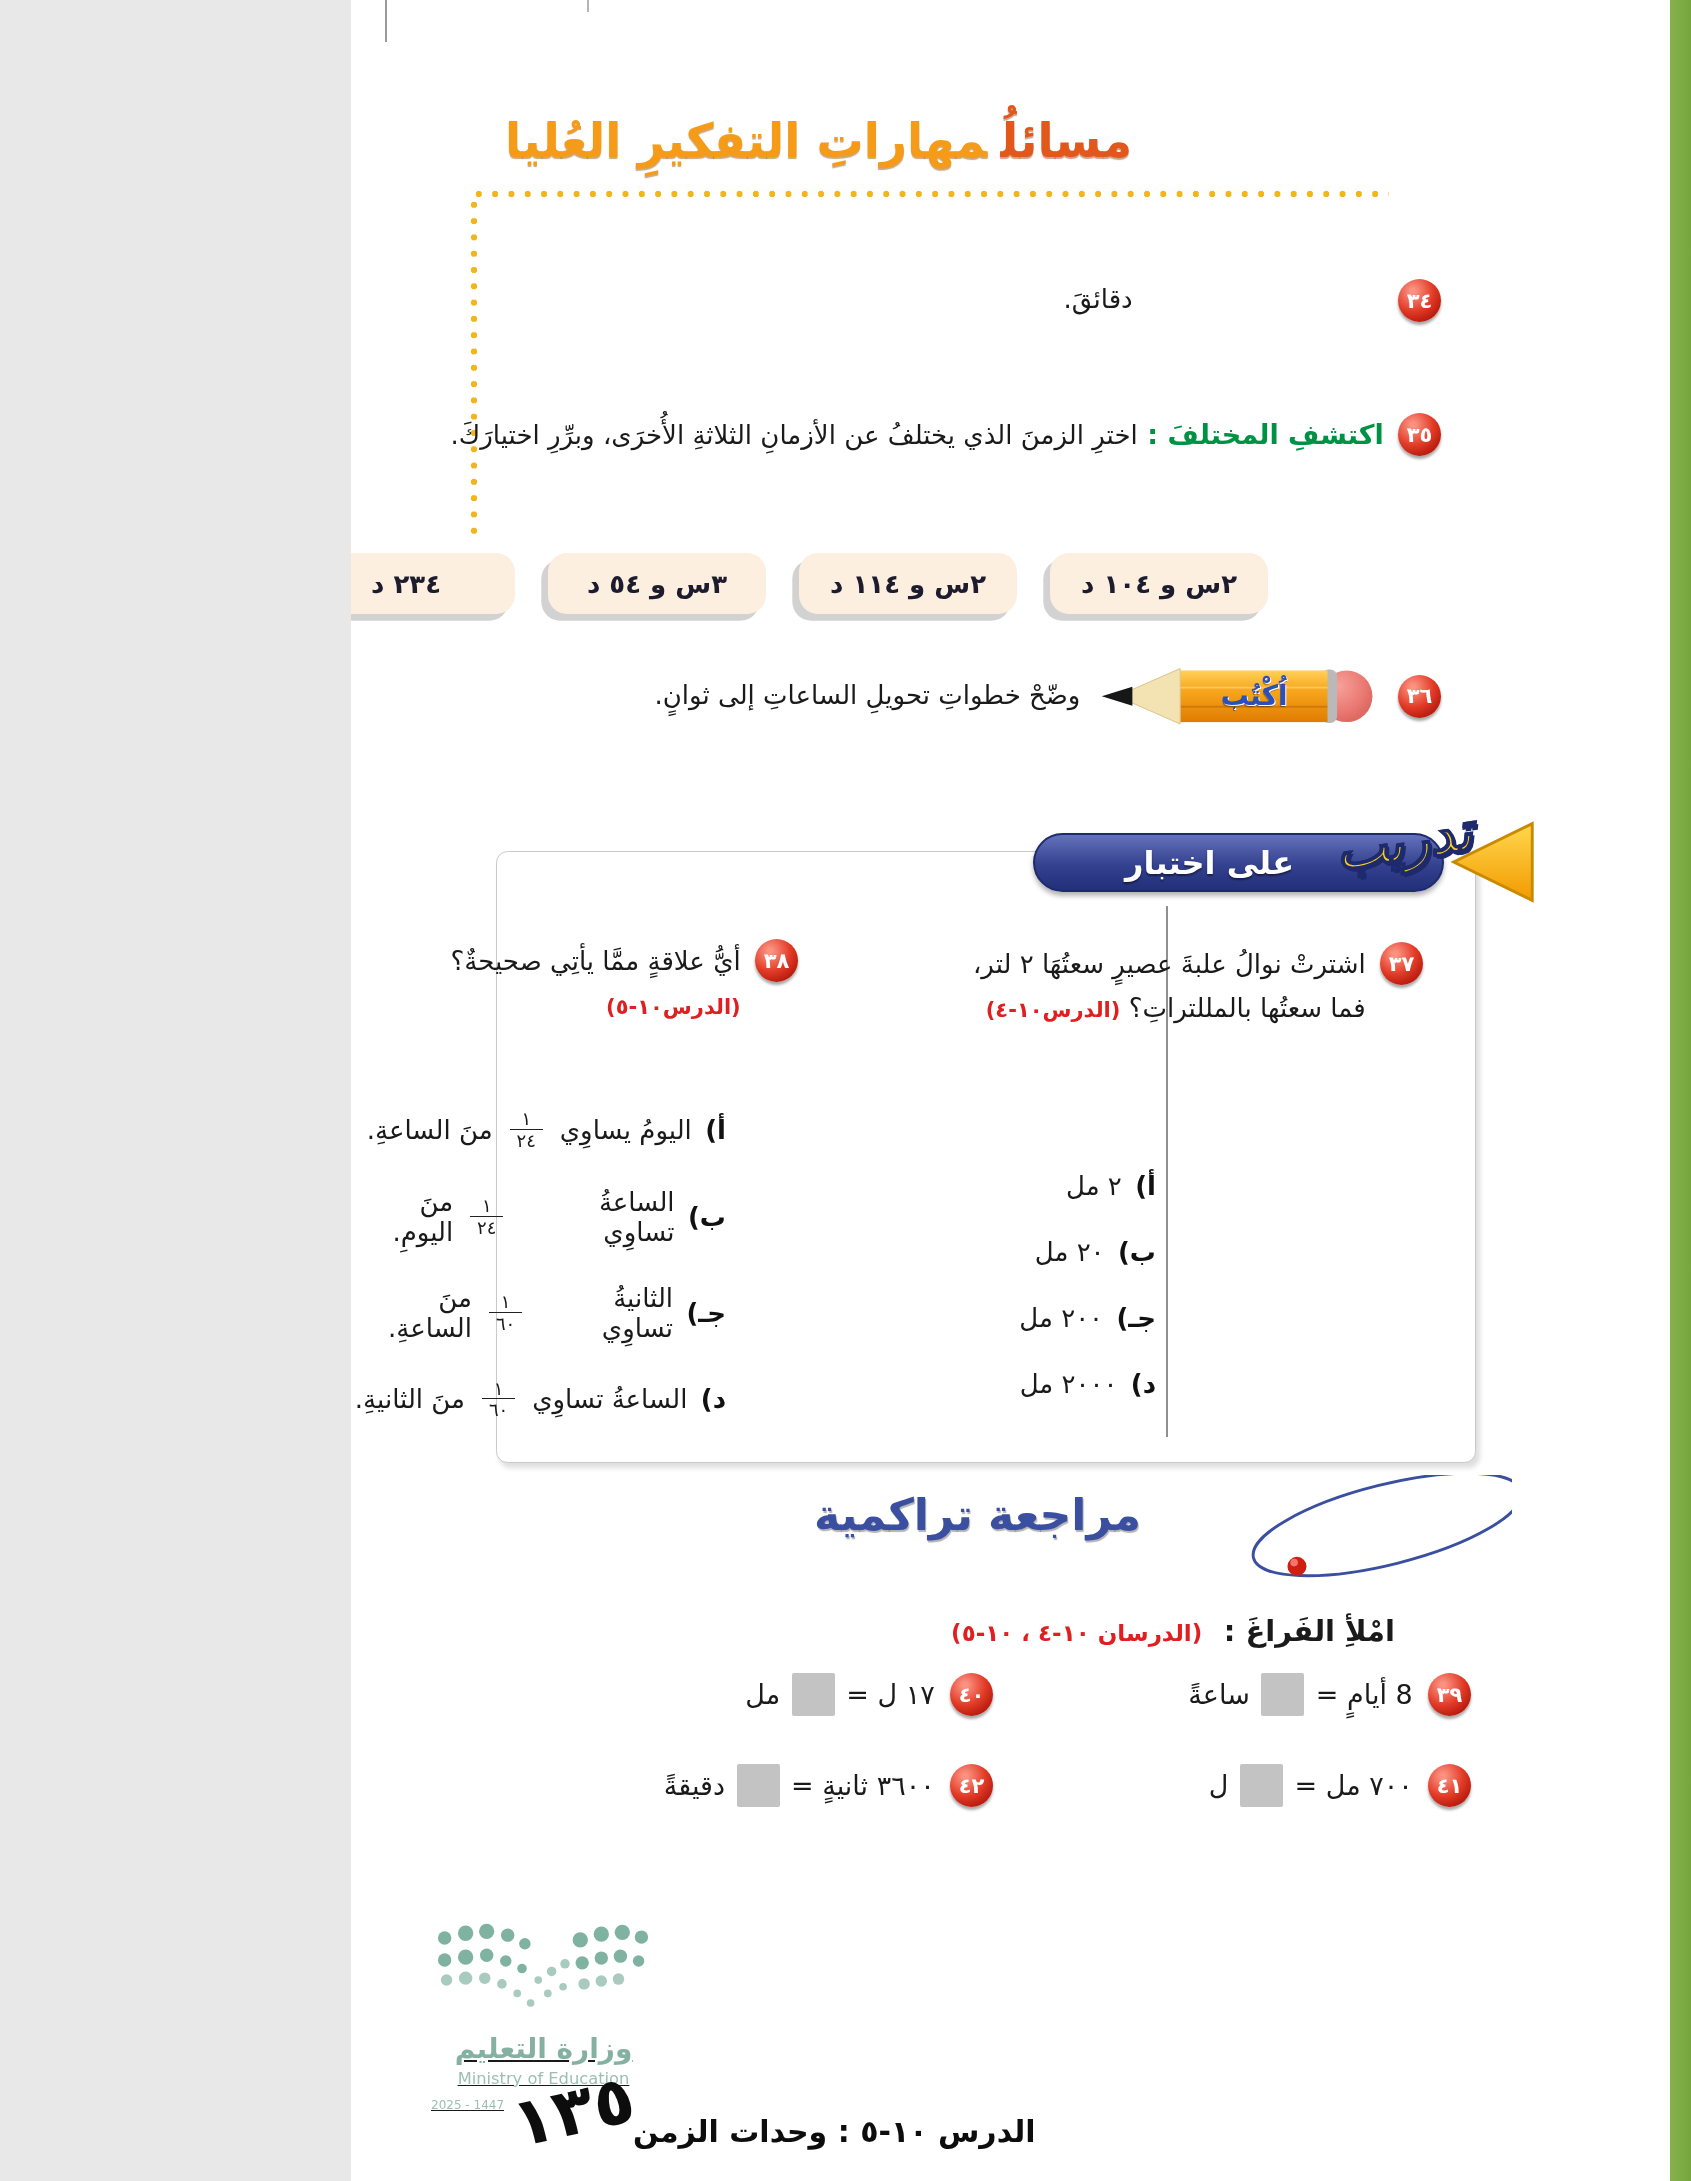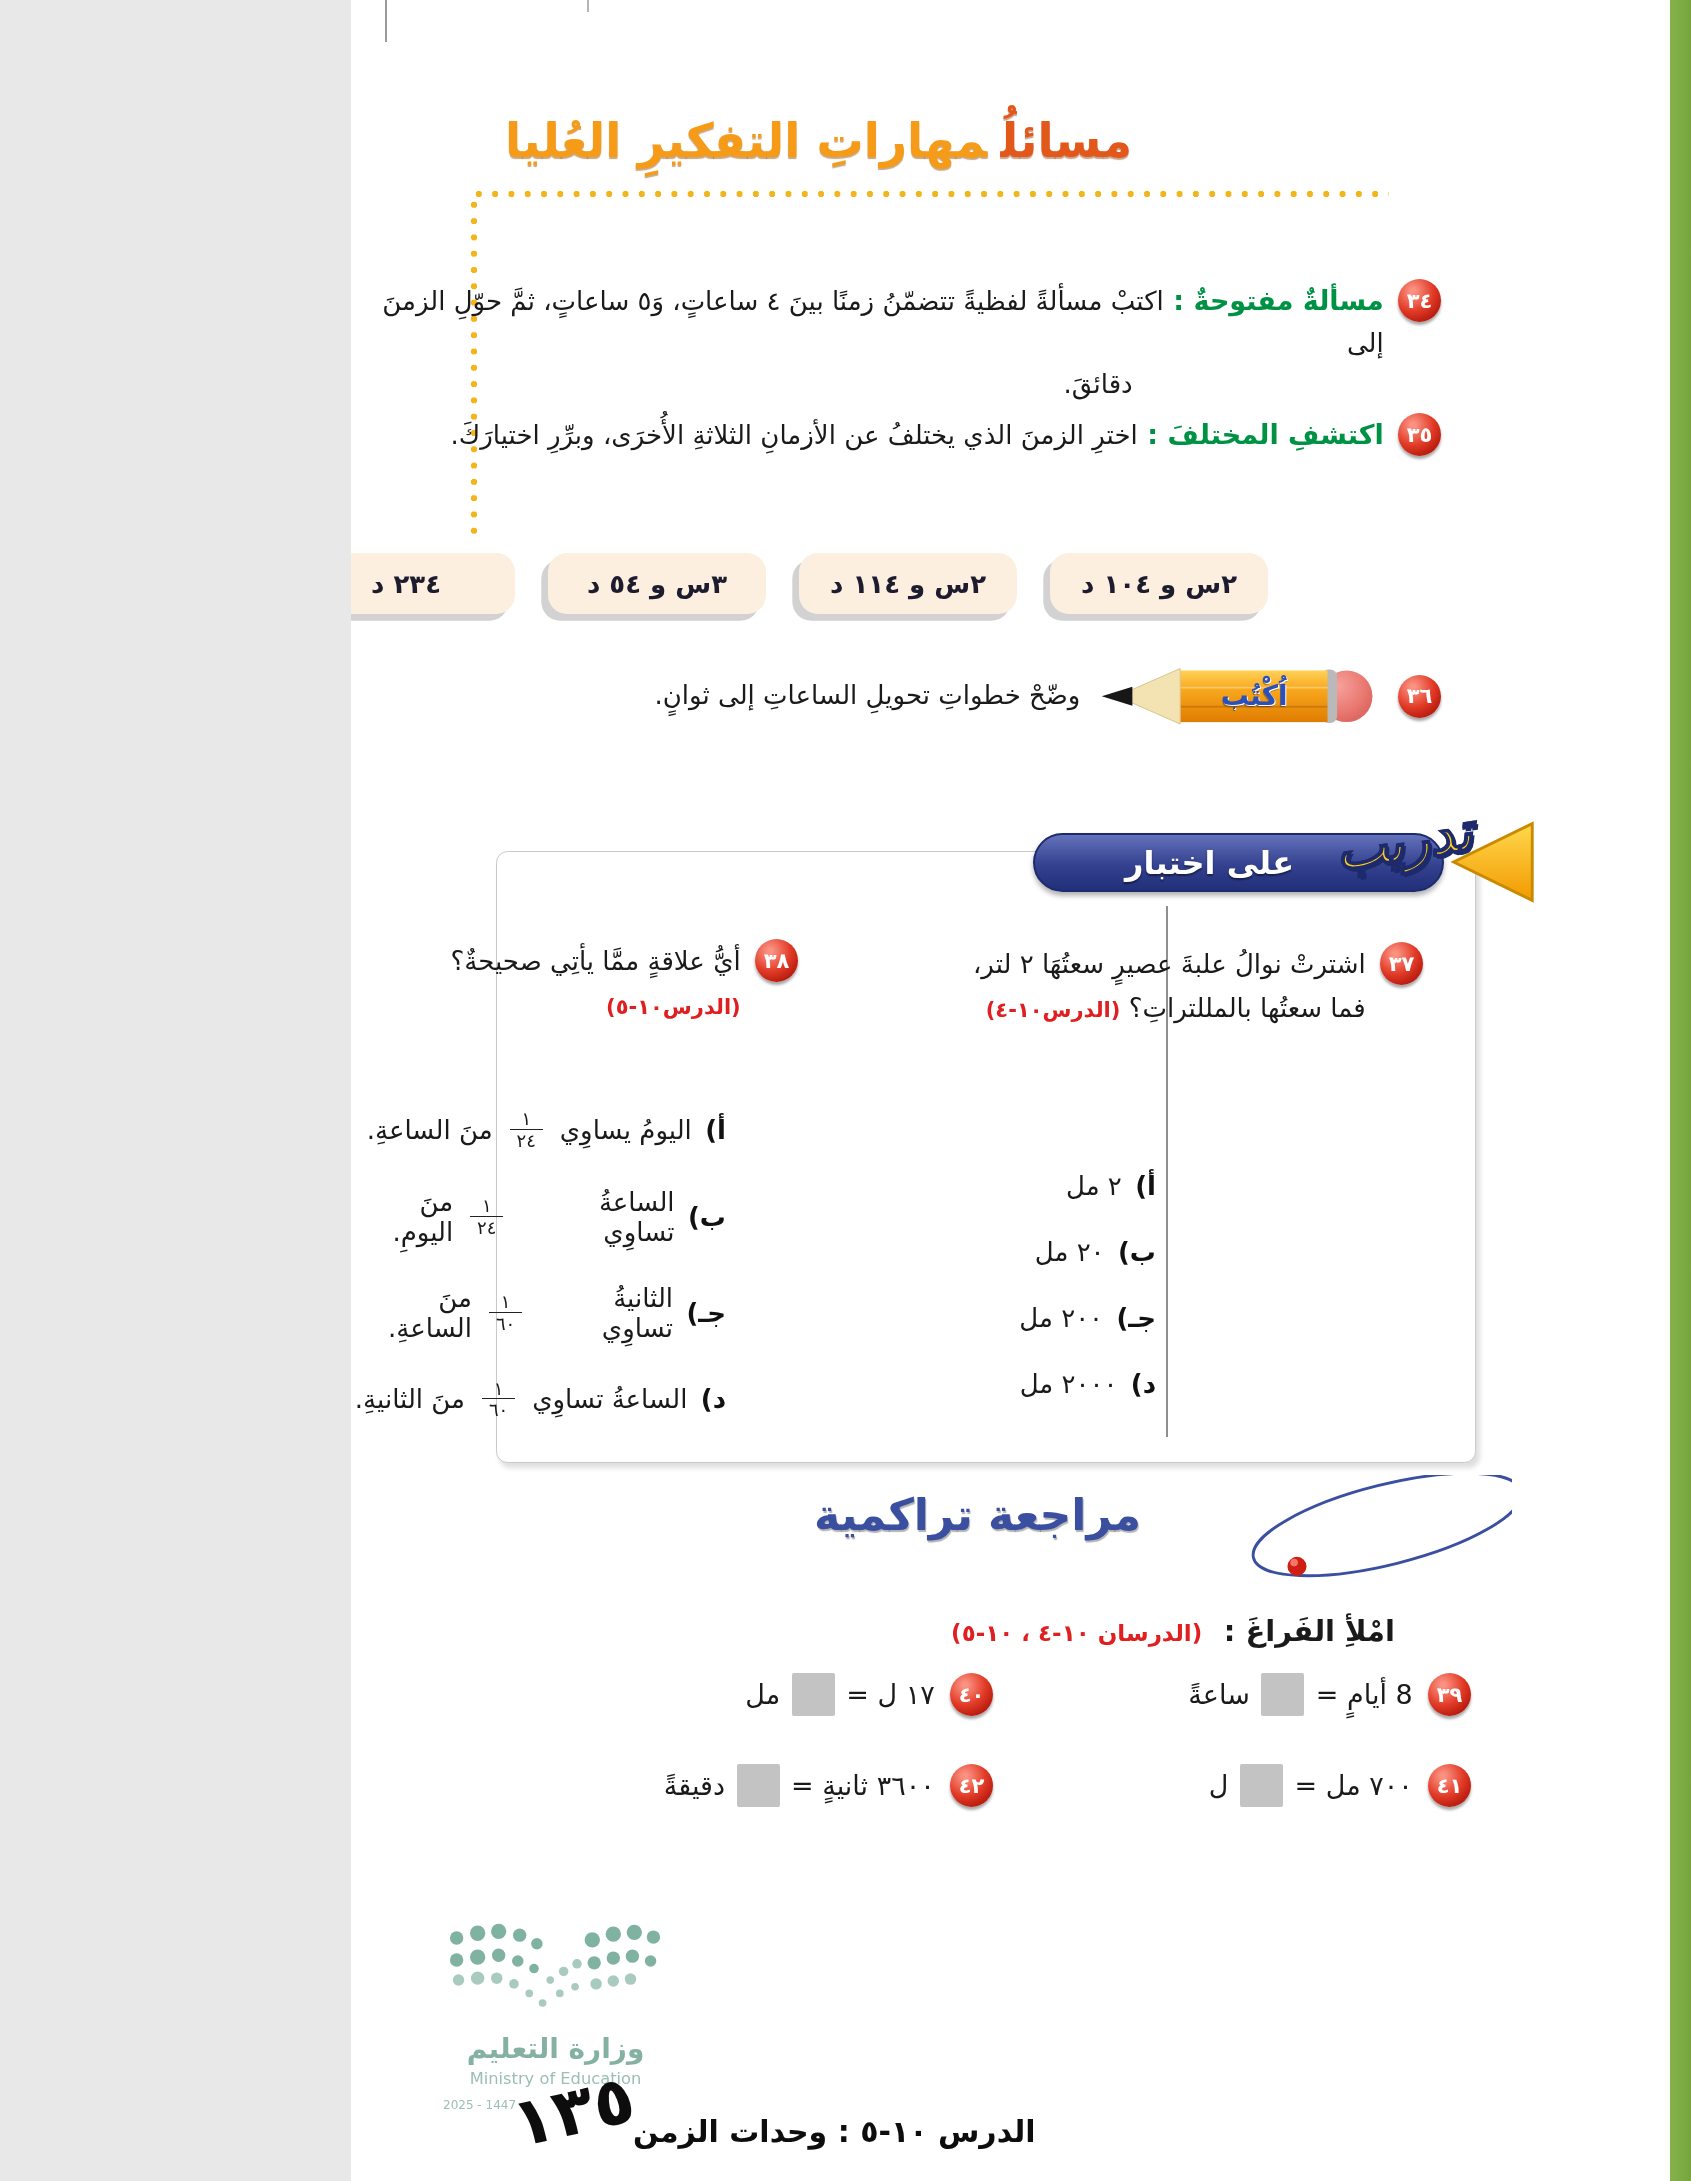--- a/index.html
+++ b/index.html
@@ -74,21 +74,21 @@
   .orbit{position:absolute;left:750px;top:1475px;width:411px;height:119px;z-index:1;}
   .review-h{position:absolute;top:1489px;right:550px;font-size:44px;font-weight:bold;color:#3a4fa0;
             text-shadow:1px 1.9px 1px rgba(0,0,0,.3),0 0 1px #fff;z-index:2;white-space:nowrap;}
   .fill-line{position:absolute;top:1614px;right:296px;font-size:29px;font-weight:bold;white-space:nowrap;}
   .fill-line .lref{font-size:23px;margin-right:11.5px;}
   .ritem{position:absolute;display:flex;gap:15.3px;align-items:center;}
   .rtext{font-size:27px;display:flex;align-items:center;}
   .blank{width:43px;height:43px;background:#c3c3c3;display:inline-block;margin:0 11.5px;border-radius:1.9px;flex:none;}
 
   
-  .moe{position:absolute;left:92px;top:1917px;width:225px;text-align:center;}
+  .moe{position:absolute;left:80px;top:1917px;width:225px;text-align:center;text-decoration:underline;}
   .moe-ar{font-size:28px;font-weight:bold;color:#84b1a2;margin-top:3.8px;}
   .moe-en{font-size:16.3px;color:#9bbfb2;margin-top:3.8px;}
   .moe-yr{font-size:12px;color:#9bbfb2;text-align:right;direction:ltr;margin-top:10px;padding-right:3.8px;text-align:left;}
   .pagenum{position:absolute;left:161px;top:2072px;font-size:67px;font-weight:bold;color:#0d0d0d;
            transform:rotate(-13deg);z-index:3;white-space:nowrap;}
   .floss{position:absolute;left:282px;top:2114px;font-size:30px;font-weight:bold;color:#0d0d0d;white-space:nowrap;direction:rtl;}
 </style>
 </head>
 <body>
 
@@ -100,21 +100,20 @@
 
   <div class="hot-title">
     <span class="t1">مسائلُ</span><span class="t2">مهاراتِ التفكيرِ العُليا</span>
   </div>
   <div class="dots-h"></div>
   <div class="dots-v"></div>
 
   <div class="prob" style="top:279px;right:250px;">
     <div class="badge">٣٤</div>
     <div class="ptext">
-      <div><span class="glabel">مسألةٌ مفتوحةٌ :</span><span>اكتبْ مسألةً لفظيةً تتضمّنُ زمنًا بينَ ٤ ساعاتٍ، وَ٥ ساعاتٍ، ثمَّ حوّلِ الزمنَ إلى</span></div>
       <div class="cont">دقائقَ.</div>
     </div>
   </div>
 
   <div class="prob" style="top:413px;right:250px;">
     <div class="badge">٣٥</div>
     <div class="ptext">
       <span class="glabel">اكتشفِ المختلفَ :</span><span>اخترِ الزمنَ الذي يختلفُ عن الأزمانِ الثلاثةِ الأُخرَى، وبرِّرِ اختيارَكَ.</span>
     </div>
   </div>

